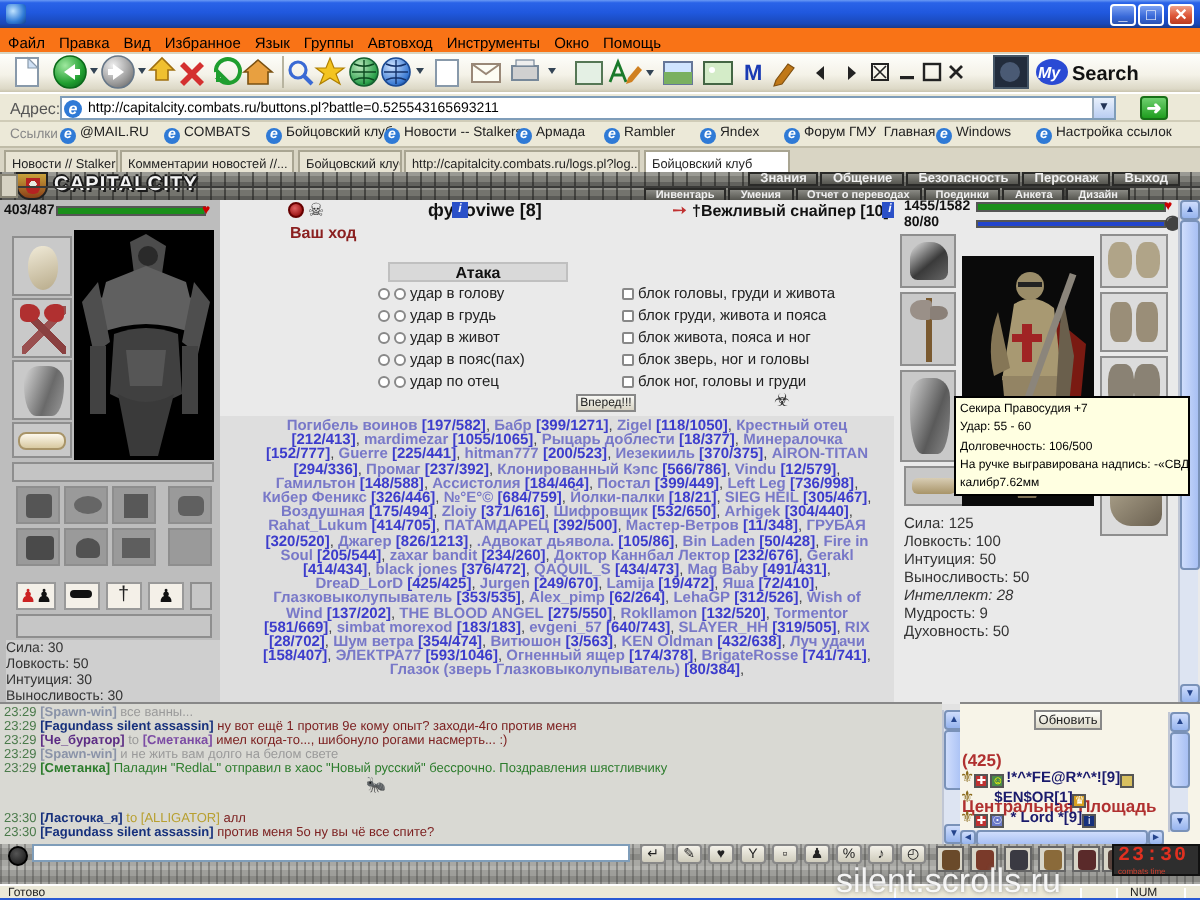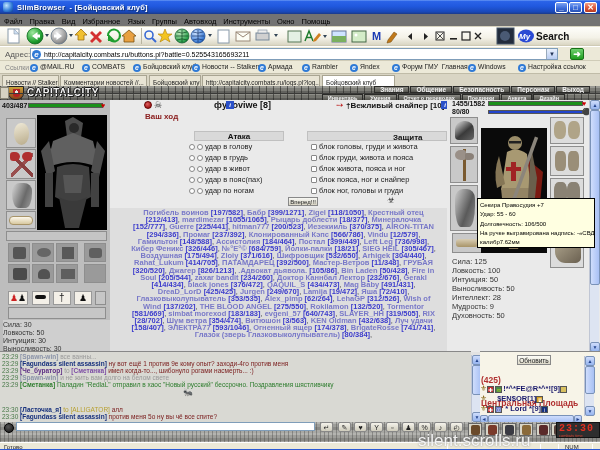--- a/index.html
+++ b/index.html
@@ -9,21 +9,21 @@
  background:linear-gradient(180deg,#6a9af5 0%,#2a63e8 10%,#2058de 45%,#1948b8 85%,#1c3a87 100%);
  color:#fff;font-weight:bold;}
 #titlebar .ico{position:absolute;left:3px;top:2px;width:10px;height:10px;border-radius:2px;
  background:radial-gradient(circle at 35% 35%,#bfe3ff,#2f7ad6 60%,#123f8a);}
 #titlebar .txt{position:absolute;left:17px;top:3px;text-shadow:1px 1px 1px #12306e;letter-spacing:.2px;}
 .wbtn{position:absolute;top:2px;width:13px;height:11px;border-radius:2px;color:#fff;font-size:8px;line-height:10px;text-align:center;
  background:linear-gradient(180deg,#7ba1f2,#3868d8 60%,#2a53b4);border:1px solid #fff;}
 #bmin{right:32px}#bmax{right:18px}
 #bclose{right:3px;background:linear-gradient(180deg,#f0a088,#dd5638 55%,#b83a20);}
 
-#menubar{position:absolute;left:0;top:14px;width:600px;height:13px;background:#737373;font-size:7.5px;color:#000;border-bottom:1px solid #d8d4c0;}
+#menubar{position:absolute;left:0;top:14px;width:600px;height:13px;background:#f97316;font-size:7.5px;color:#000;border-bottom:1px solid #d8d4c0;}
 #menubar span{display:inline-block;padding:3px 3px 0 3px;margin-left:1px;}
 
 #toolbar{position:absolute;left:0;top:27px;width:600px;height:19px;
  background:linear-gradient(180deg,#fefefb 0%,#f4f2e8 55%,#dcd8c6 92%,#c9c4ae 100%);}
 
 #addrbar{position:absolute;left:0;top:46px;width:600px;height:14px;background:#ece9d8;border-top:1px solid #fff;font-size:8px;}
 #addrbar .lbl{position:absolute;left:5px;top:3px;color:#555;}
 #addrfield{position:absolute;left:30px;top:1px;width:528px;height:12px;background:#fff;border:1px solid #7f9db9;font-size:7px;color:#000;}
 #addrfield .e{position:absolute;left:1px;top:1px;width:9px;height:9px;border-radius:50%;color:#fff;background:#2f7ad6;font-size:8px;font-weight:bold;text-align:center;line-height:9px;font-style:italic;}
 #addrfield .u{position:absolute;left:13px;top:2px;}
@@ -92,21 +92,20 @@
 .prow b{color:#1a1a6c;font-weight:bold;}
 .fbtn{position:absolute;top:0px;width:13px;height:10px;background:linear-gradient(180deg,#f4f2ea,#cfccbc);border:1px solid #888;border-radius:2px;font-size:7px;text-align:center;line-height:9px;color:#222;}
 .gico{position:absolute;top:1px;width:14px;height:13px;background:#d8d5c8;border:1px solid #666;}
 .gico span{position:absolute;left:2px;top:1px;width:9px;height:10px;display:block;border-radius:2px;}
 #gclock{position:absolute;left:556px;top:0px;width:44px;height:16px;background:#2e2e2e;border:1px solid #111;}
 #gtime{position:absolute;left:2px;top:0px;font-size:10px;font-weight:bold;color:#e03020;letter-spacing:1px;font-family:"Liberation Mono",monospace;}
 #gsub{position:absolute;left:2px;top:10px;font-size:4px;color:#d04030;}
 </style></head><body>
 <div id="titlebar">
     <div class="ico"></div>
-    <div class="txt">SlimBrowser&nbsp; - [Бойцовский клуб]</div>
     <div class="wbtn" id="bmin">_</div>
     <div class="wbtn" id="bmax">□</div>
     <div class="wbtn" id="bclose">✕</div>
   </div>
 <div id="menubar"><span>Файл</span><span>Правка</span><span>Вид</span><span>Избранное</span><span>Язык</span><span>Группы</span><span>Автовход</span><span>Инструменты</span><span>Окно</span><span>Помощь</span></div>
 <div id="toolbar">
 <svg width="600" height="19" viewBox="0 0 600 19">
 <rect x="8" y="2" width="11" height="14" fill="#fff" stroke="#8899aa" stroke-width="1"></rect>
 <path d="M14 2 l5 5 h-5 Z" fill="#cfe0f4" stroke="#8899aa" stroke-width=".6"></path>
 <circle cx="35" cy="9" r="8" fill="url(#gb)" stroke="#0a6a1a" stroke-width=".8"></circle>
@@ -298,32 +297,29 @@
 <div id="mid">
  <div style="position:absolute;left:34px;top:1px;width:8px;height:8px;border-radius:50%;background:radial-gradient(circle at 40% 35%,#e06060,#a01818 70%);border:1px solid #600;"></div>
  <div style="position:absolute;left:44px;top:0px;width:10px;height:10px;font-size:9px;color:#333;">☠</div>
  <div style="position:absolute;left:56px;top:0px;font-size:9px;font-weight:bold;color:#111;margin-left:48px;">фydoviwe <span style="font-weight:bold;">[8]</span></div>
  <div style="position:absolute;left:116px;top:1px;width:8px;height:8px;background:#2a50c8;color:#fff;font-size:6px;text-align:center;line-height:8px;font-style:italic;font-weight:bold;">i</div>
  <div style="position:absolute;left:226px;top:0px;font-size:9px;color:#c03030;">➙</div>
  <div style="position:absolute;left:236px;top:1px;font-size:8px;font-weight:bold;color:#111;white-space:nowrap;">†Вежливый снайпер [10]</div>
  <div style="position:absolute;left:331px;top:1px;width:8px;height:8px;background:#2a50c8;color:#fff;font-size:6px;text-align:center;line-height:8px;font-style:italic;font-weight:bold;">i</div>
  <div style="position:absolute;left:35px;top:12px;font-size:8px;font-weight:bold;color:#8b2020;">Ваш ход</div>
  <div style="position:absolute;left:84px;top:31px;width:90px;height:10px;background:#d9d9d9;border:1px solid #c0c0c0;font-size:8px;font-weight:bold;color:#111;text-align:center;line-height:10px;">Атака</div>
- <div style="position:absolute;left:197px;top:31px;width:140px;height:10px;background:#d9d9d9;border:1px solid #c0c0c0;font-size:8px;font-weight:bold;color:#111;">
-        <span style="position:absolute;left:85px;top:1px;">Защита</span>
-      </div>
  <div class="arow" style="top:42px;"><i></i><i></i><b>удар в голову</b></div>
  <div class="arow" style="top:53px;"><i></i><i></i><b>удар в грудь</b></div>
  <div class="arow" style="top:64px;"><i></i><i></i><b>удар в живот</b></div>
  <div class="arow" style="top:75px;"><i></i><i></i><b>удар в пояс(пах)</b></div>
- <div class="arow" style="top:86px;"><i></i><i></i><b>удар по ногам</b></div>
+ <div class="arow" style="top:86px;"><i></i><i></i><b>удар по отец</b></div>
  <div class="drow" style="top:42px;"><i></i><b>блок головы, груди и живота</b></div>
  <div class="drow" style="top:53px;"><i></i><b>блок груди, живота и пояса</b></div>
  <div class="drow" style="top:64px;"><i></i><b>блок живота, пояса и ног</b></div>
- <div class="drow" style="top:75px;"><i></i><b>блок пояса, ног и снайпер</b></div>
+ <div class="drow" style="top:75px;"><i></i><b>блок зверь, ног и головы</b></div>
  <div class="drow" style="top:86px;text-align:center;"><i></i><b>блок ног, головы и груди</b></div>
  <div style="position:absolute;left:178px;top:97px;width:30px;height:9px;background:linear-gradient(180deg,#f8f8f4,#d8d4c4);border:1px solid #888;font-size:6px;text-align:center;line-height:8px;color:#222;">Вперед!!!</div>
  <div style="position:absolute;left:277px;top:95px;width:10px;height:10px;font-size:9px;color:#333;">☣</div>
  <div id="blog"><b>Погибель воинов</b> <span>[197/582]</span>, <b>Бабр</b> <span>[399/1271]</span>, <b>Zigel</b> <span>[118/1050]</span>, <b>Крестный отец</b> <span>[212/413]</span>, <b>mardimezar</b> <span>[1055/1065]</span>, <b>Рыцарь доблести</b> <span>[18/377]</span>, <b>Минералочка</b> <span>[152/777]</span>, <b>Guerre</b> <span>[225/441]</span>, <b>hitman777</b> <span>[200/523]</span>, <b>Иезекииль</b> <span>[370/375]</span>, <b>AIRON-TITAN</b> <span>[294/336]</span>, <b>Промаг</b> <span>[237/392]</span>, <b>Клонированный Кэпс</b> <span>[566/786]</span>, <b>Vindu</b> <span>[12/579]</span>, <b>Гамильтон</b> <span>[148/588]</span>, <b>Ассистолия</b> <span>[184/464]</span>, <b>Постал</b> <span>[399/449]</span>, <b>Left Leg</b> <span>[736/998]</span>, <b>Кибер Феникс</b> <span>[326/446]</span>, <b>№°Е°©</b> <span>[684/759]</span>, <b>Йолки-палки</b> <span>[18/21]</span>, <b>SIEG HEIL</b> <span>[305/467]</span>, <b>Воздушная</b> <span>[175/494]</span>, <b>Zloiy</b> <span>[371/616]</span>, <b>Шифровщик</b> <span>[532/650]</span>, <b>Arhigek</b> <span>[304/440]</span>, <b>Rahat_Lukum</b> <span>[414/705]</span>, <b>ПАТАМДАРЕЦ</b> <span>[392/500]</span>, <b>Мастер-Ветров</b> <span>[11/348]</span>, <b>ГРУБАЯ</b> <span>[320/520]</span>, <b>Джагер</b> <span>[826/1213]</span>, <b>.Адвокат дьявола.</b> <span>[105/86]</span>, <b>Bin Laden</b> <span>[50/428]</span>, <b>Fire in Soul</b> <span>[205/544]</span>, <b>zaxar bandit</b> <span>[234/260]</span>, <b>Доктор Каннбал Лектор</b> <span>[232/676]</span>, <b>Gerakl</b> <span>[414/434]</span>, <b>black jones</b> <span>[376/472]</span>, <b>QAQUIL_S</b> <span>[434/473]</span>, <b>Mag Baby</b> <span>[491/431]</span>, <b>DreaD_LorD</b> <span>[425/425]</span>, <b>Jurgen</b> <span>[249/670]</span>, <b>Lamija</b> <span>[19/472]</span>, <b>Яша</b> <span>[72/410]</span>, <b>Глазковыколупыватель</b> <span>[353/535]</span>, <b>Alex_pimp</b> <span>[62/264]</span>, <b>LehaGP</b> <span>[312/526]</span>, <b>Wish of Wind</b> <span>[137/202]</span>, <b>THE BLOOD ANGEL</b> <span>[275/550]</span>, <b>Rokllamon</b> <span>[132/520]</span>, <b>Tormentor</b> <span>[581/669]</span>, <b>simbat morexod</b> <span>[183/183]</span>, <b>evgeni_57</b> <span>[640/743]</span>, <b>SLAYER_HH</b> <span>[319/505]</span>, <b>RIX</b> <span>[28/702]</span>, <b>Шум ветра</b> <span>[354/474]</span>, <b>Витюшон</b> <span>[3/563]</span>, <b>KEN Oldman</b> <span>[432/638]</span>, <b>Луч удачи</b> <span>[158/407]</span>, <b>ЭЛЕКТРА77</b> <span>[593/1046]</span>, <b>Огненный ящер</b> <span>[174/378]</span>, <b>BrigateRosse</b> <span>[741/741]</span>, <b>Глазок (зверь Глазковыколупыватель)</b> <span>[80/384]</span>,</div>
 </div>
 <div id="rpanel">
  <div class="hpnum" style="left:5px;top:0px;">1455/1582</div>
  <div class="hpbar" style="left:41px;top:1px;width:95px;"></div>
  <div style="position:absolute;left:135px;top:0px;color:#c00;font-size:7px;">♥</div>
  <div class="hpnum" style="left:5px;top:8px;">80/80</div>
@@ -371,21 +367,21 @@
       </div>
  <div class="slot" style="left:103px;top:110px;width:16px;height:16px;background:#dcdcdc;"></div>
  <div class="slot" style="left:121px;top:110px;width:16px;height:16px;background:#dcdcdc;"></div>
  <div class="slot" style="left:103px;top:128px;width:34px;height:40px;background:#dcdcdc;">
         <div style="position:absolute;left:4px;top:6px;width:26px;height:28px;background:linear-gradient(140deg,#b8ae96,#6a6050);border-radius:30% 50% 20% 40%;"></div>
       </div>
   <div class="rstat" style="top:157px;">Сила: 125</div>
  <div class="rstat" style="top:166px;">Ловкость: 100</div>
  <div class="rstat" style="top:175px;">Интуиция: 50</div>
  <div class="rstat" style="top:184px;">Выносливость: 50</div>
- <div class="rstat" style="top:193px;">Интеллект: 28</div>
+ <div class="rstat" style="top:193px;font-style:italic;">Интеллект: 28</div>
  <div class="rstat" style="top:202px;">Мудрость: 9</div>
  <div class="rstat" style="top:211px;">Духовность: 50</div>
  <div id="tooltip">Секира Правосудия +7<br>Удар: 55 - 60<br>Долговечность: 106/500<br>На ручке выгравирована надпись: -«СВД»-<br>калибр7.62мм</div>
  <div class="vscroll" style="left:142px;top:0px;height:252px;">
         <div class="sarr" style="top:0;">▲</div>
         <div class="sthumb" style="top:10px;height:175px;"></div>
         <div class="sarr" style="bottom:0;">▼</div>
       </div>
 </div>
 <div id="chat">

